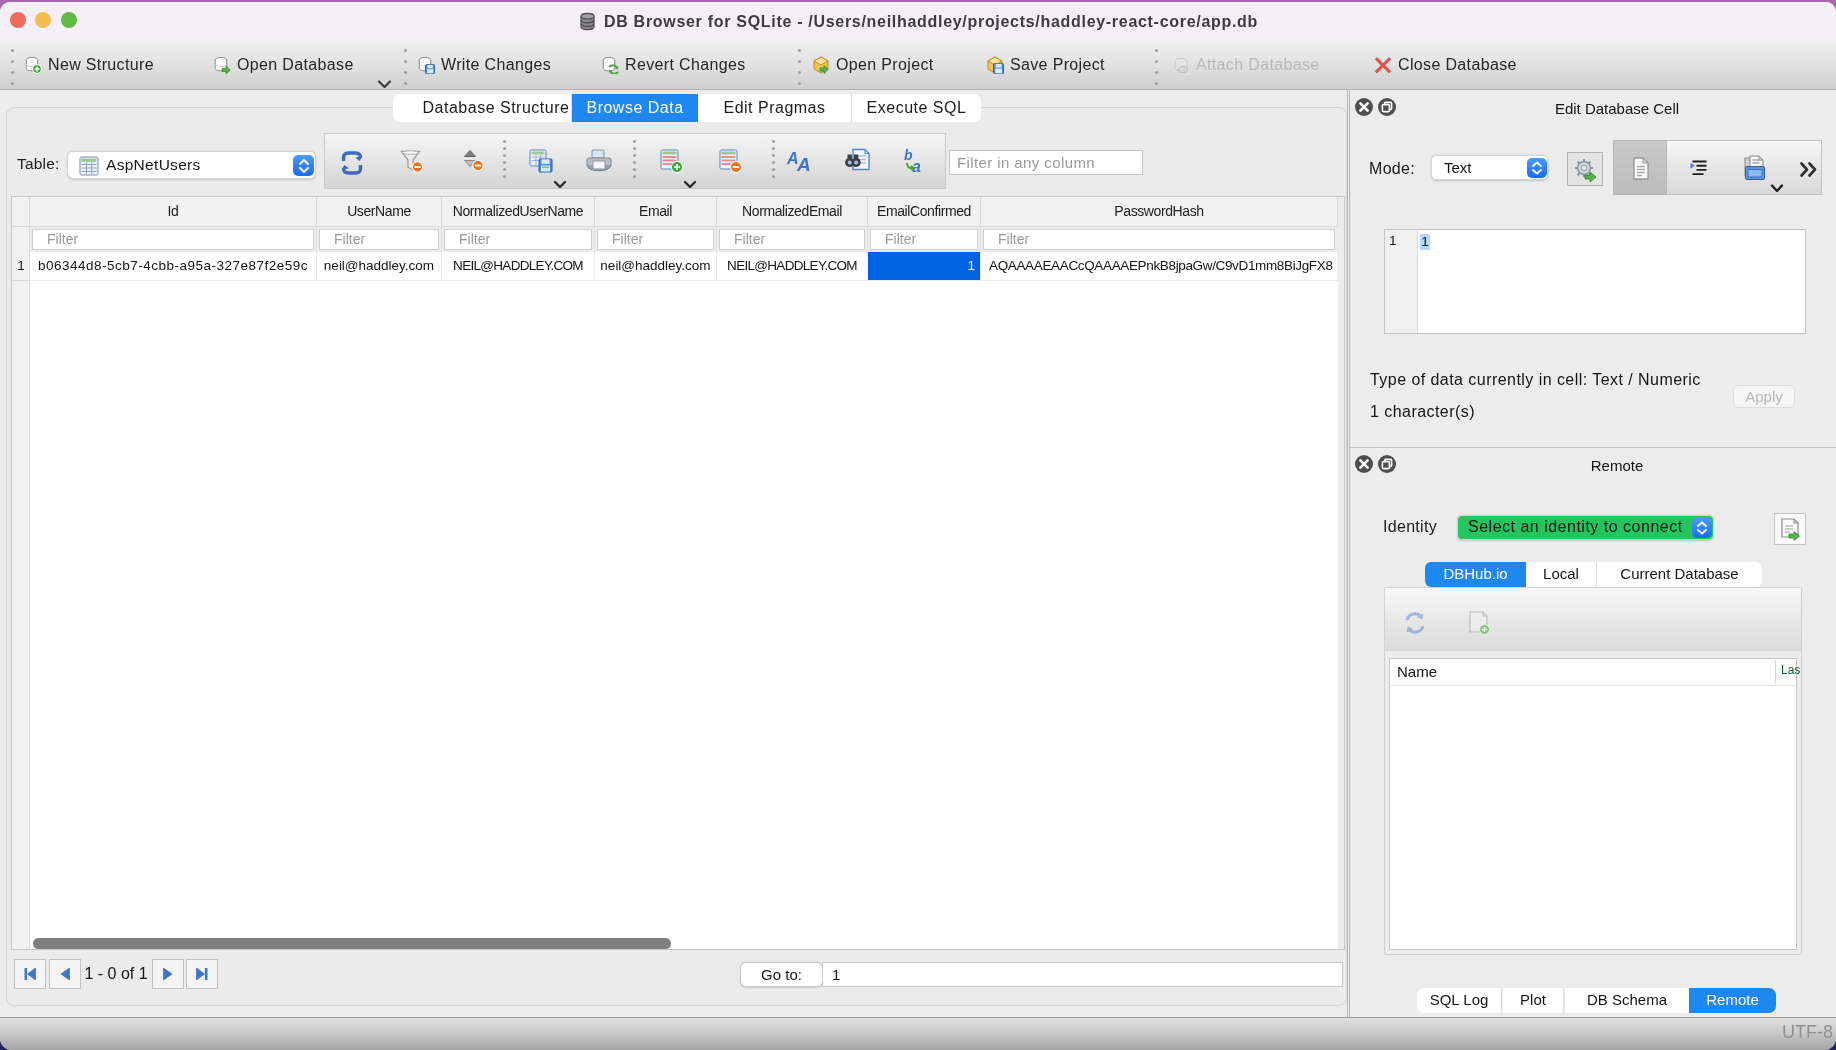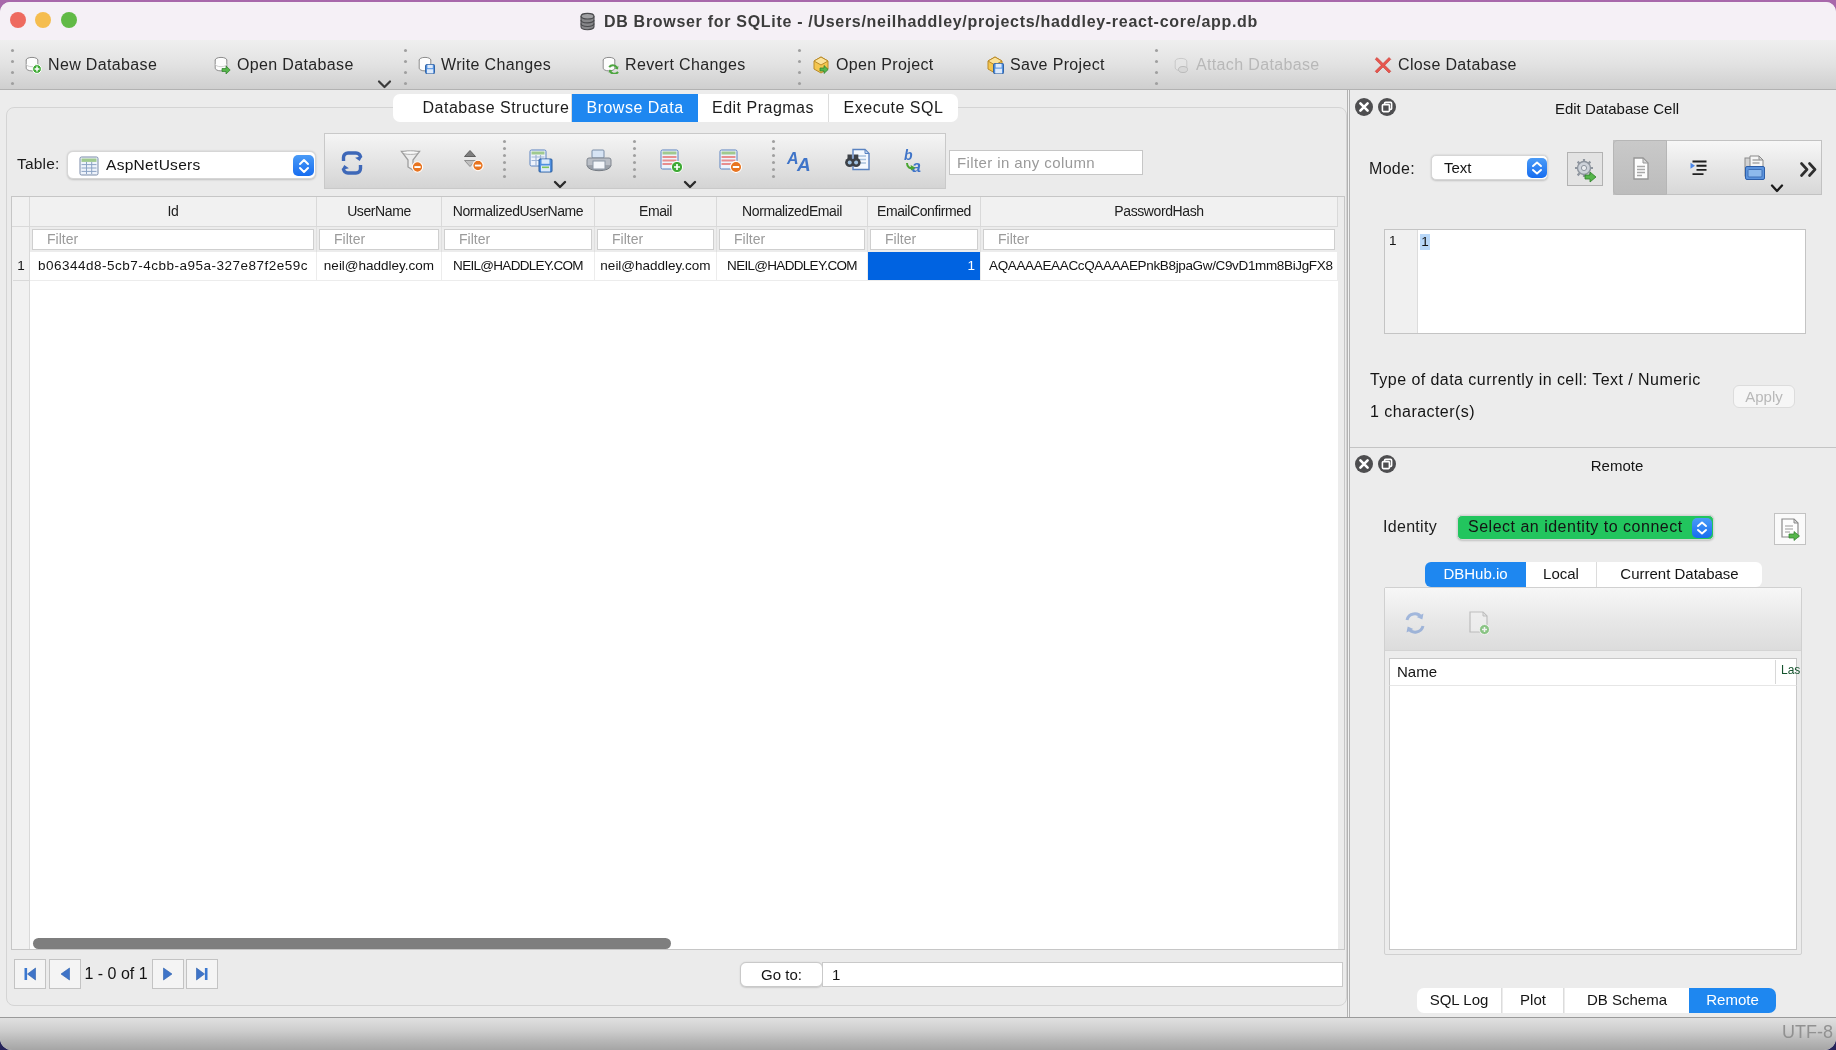--- a/index.html
+++ b/index.html
@@ -81,21 +81,21 @@
         <i style="top:37px"></i>
       </div>
   <div class="ab tbtn" style="left:24px;">
     <svg width="18" height="18" viewBox="0 0 18 18">
           <ellipse cx="8" cy="4" rx="5.8" ry="2.6" fill="#fdfdfd" stroke="#8d8d8d"></ellipse>
           <path d="M2.2 4 V12.2 c0 1.5 2.6 2.7 5.8 2.7 s5.8-1.2 5.8-2.7 V4" fill="#fdfdfd" stroke="#8d8d8d"></path>
           <path d="M2.2 8 c0 1.5 2.6 2.7 5.8 2.7 s5.8-1.2 5.8-2.7" fill="none" stroke="#cfcfcf"></path>
           <circle cx="13" cy="13" r="4.4" fill="#3faa35" stroke="#fff"></circle>
           <path d="M13 10.6 v4.8 M10.6 13 h4.8" stroke="#fff" stroke-width="1.5"></path>
         </svg>
-    <span>New Database</span>
+    <span>New Structure</span>
       </div>
   <div class="ab tbtn" style="left:213px;">
     <svg width="18" height="18" viewBox="0 0 18 18">
           <ellipse cx="8" cy="4" rx="5.8" ry="2.6" fill="#fdfdfd" stroke="#8d8d8d"></ellipse>
           <path d="M2.2 4 V12.2 c0 1.5 2.6 2.7 5.8 2.7 s5.8-1.2 5.8-2.7 V4" fill="#fdfdfd" stroke="#8d8d8d"></path>
           <path d="M2.2 8 c0 1.5 2.6 2.7 5.8 2.7 s5.8-1.2 5.8-2.7" fill="none" stroke="#cfcfcf"></path>
           <path d="M9 12.5 h4 v-2.5 l4.2 4 L13 18 v-2.5 h-4 z" fill="#56b64b" stroke="#2d7d28" stroke-width="0.7"></path>
         </svg>
     <span>Open Database</span>
       </div>
@@ -152,21 +152,21 @@
   <div class="ab tbtn" style="left:1374px;">
     <svg width="18" height="18" viewBox="0 0 18 18">
           <path d="M3 1.5 L9 7.5 L15 1.5 L16.8 3.3 L10.8 9.3 L16.8 15.3 L15 17 L9 11 L3 17 L1.2 15.3 L7.2 9.3 L1.2 3.3 Z" fill="#e8554d" stroke="#c43c35" stroke-width="0.6"></path>
         </svg>
     <span>Close Database</span>
       </div>
 
   <div class="ab tabbar" style="left:393px;">
     <div class="tab first" style="width:179px;">Database Structure</div>
     <div class="tab act" style="width:126px;">Browse Data</div>
-    <div class="tab" style="width:131px;">Edit Pragmas</div>
+    <div class="tab" style="width:154px;">Edit Pragmas</div>
     <div class="tab last" style="width:129px;">Execute SQL</div>
   </div>
 
   <div class="ab" id="lpanel"></div>
   <div class="ab" style="left:17px; top:155px; font-size:15.5px; letter-spacing:0.2px; color:#1b1b1b;">Table:</div>
   <div class="ab" style="left:67px; top:151px; width:249px; height:28px; background:#fff; border:1px solid #d6d6d6; border-radius:6px; box-shadow:0 0.5px 2px rgba(0,0,0,0.18);">
     <svg class="ab" style="left:11px; top:4px;" width="20" height="20" viewBox="0 0 20 20">
           <rect x="1" y="1" width="18" height="18" rx="1.5" fill="#eef3fb" stroke="#7a8ba8"></rect>
           <rect x="2.5" y="2.5" width="15" height="3.4" fill="#9fc98f"></rect>
           <path d="M2.5 8.6 h15 M2.5 12 h15 M2.5 15.4 h15 M7.5 6 v12 M12.7 6 v12" stroke="#8ba3c4" stroke-width="1"></path>

